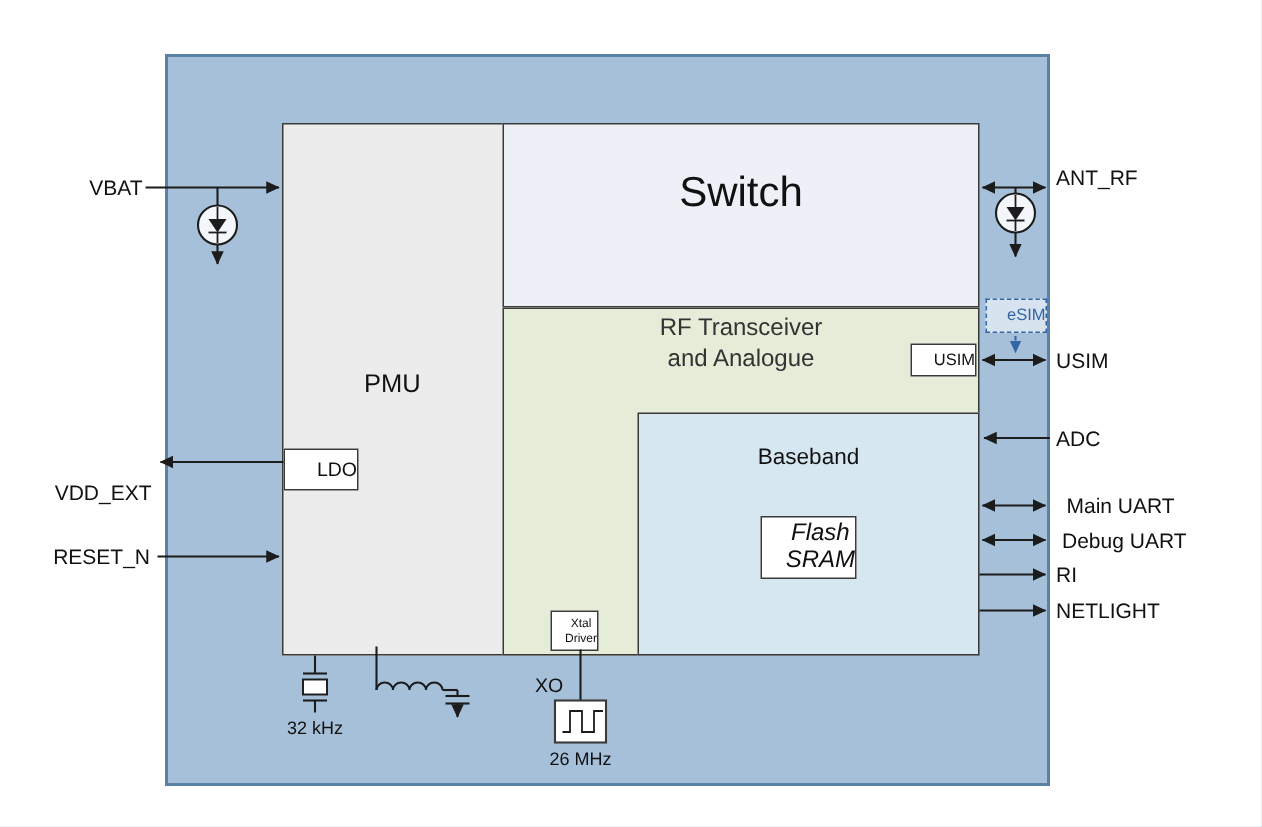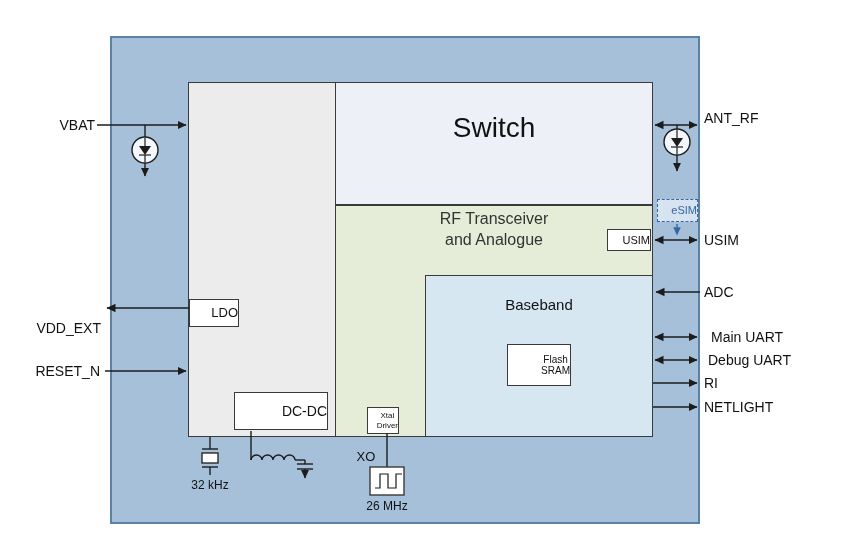--- a/index.html
+++ b/index.html
@@ -44,52 +44,50 @@
 
   <div class="blk" style="left:335px; top:82px; width:318px; height:123px;
               background:var(--switch-fill); z-index:3;"></div>
 
   <div class="blk" style="left:335px; top:205px; width:318px; height:232px;
               background:var(--rf-fill); z-index:3;"></div>
 
   <div class="blk" style="left:425px; top:275px; width:228px; height:162px;
               background:var(--baseband-fill); z-index:4;"></div>
 
-  <div class="sbox" style="left:507px; top:344px; width:64px; height:42px; font-size:10px; z-index:5;">
+  <div class="sbox" style="left:507px; top:344px; width:64px; height:42px; font-size:16px; z-index:5;font-style:italic;">
     <div>
       <div>Flash</div>
       <div>SRAM</div>
     </div>
   </div>
 
   <div class="sbox" style="left:189px; top:299px; width:50px; height:28px; font-size:13px;padding-left:36px;">
     <span>LDO</span>
   </div>
 
-  <div class="sbox" style="left:234px; top:392px; width:94px; height:38px; font-size:14px;">
-    <span>DC-DC</span>
-  </div>
 
   <div class="sbox" style="left:367px; top:407px; width:32px; height:27px; font-size:8px;">
     <div>
       <div>Xtal</div>
       <div>Driver</div>
     </div>
   </div>
 
   <div class="sbox" style="left:607px; top:229px; width:44px; height:22px; font-size:11px;">
     <span>USIM</span>
   </div>
 
   <div class="sbox" style="left:657px; top:199px; width:41px; height:23px; font-size:11px;
               background:rgba(255,255,255,0.55); border:1.5px dashed var(--esim-blue);
               color:var(--esim-blue); z-index:6;">
     <span>eSIM</span>
   </div>
 
+  <div class="lbl center" style="left:188px; top:246px; width:147px; font-size:17px;">PMU</div>
   <div class="lbl center" style="left:335px; top:112px; width:318px; font-size:28px;">Switch</div>
   <div class="lbl center" style="left:335px; top:210px; width:318px; font-size:16px; color:#333;">RF Transceiver</div>
   <div class="lbl center" style="left:335px; top:231px; width:318px; font-size:16px; color:#333;">and Analogue</div>
   <div class="lbl center" style="left:425px; top:296px; width:228px; font-size:15px;">Baseband</div>
 
   <div class="lbl right" style="left:38px; top:117px; width:57px; font-size:14px;">VBAT</div>
   <div class="lbl right" style="left:14px; top:300px; width:87px; font-size:14px;margin-top:20px;">VDD_EXT</div>
   <div class="lbl right" style="left:18px; top:363px; width:82px; font-size:14px;">RESET_N</div>
 
   <div class="lbl" style="left:704px; top:110px; font-size:14px;">ANT_RF</div>

